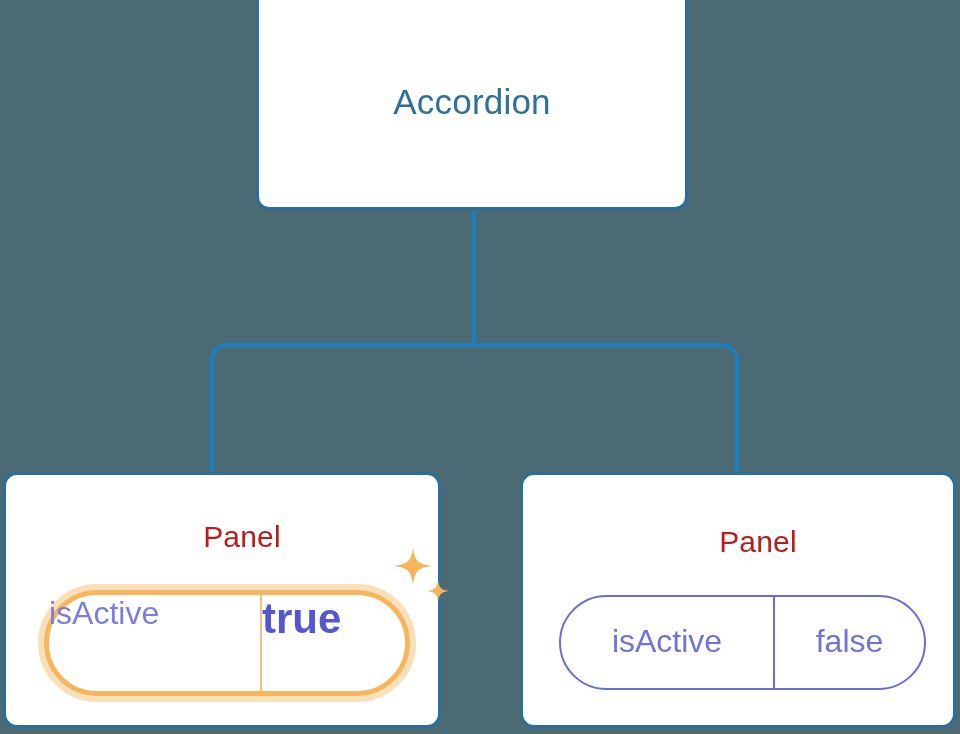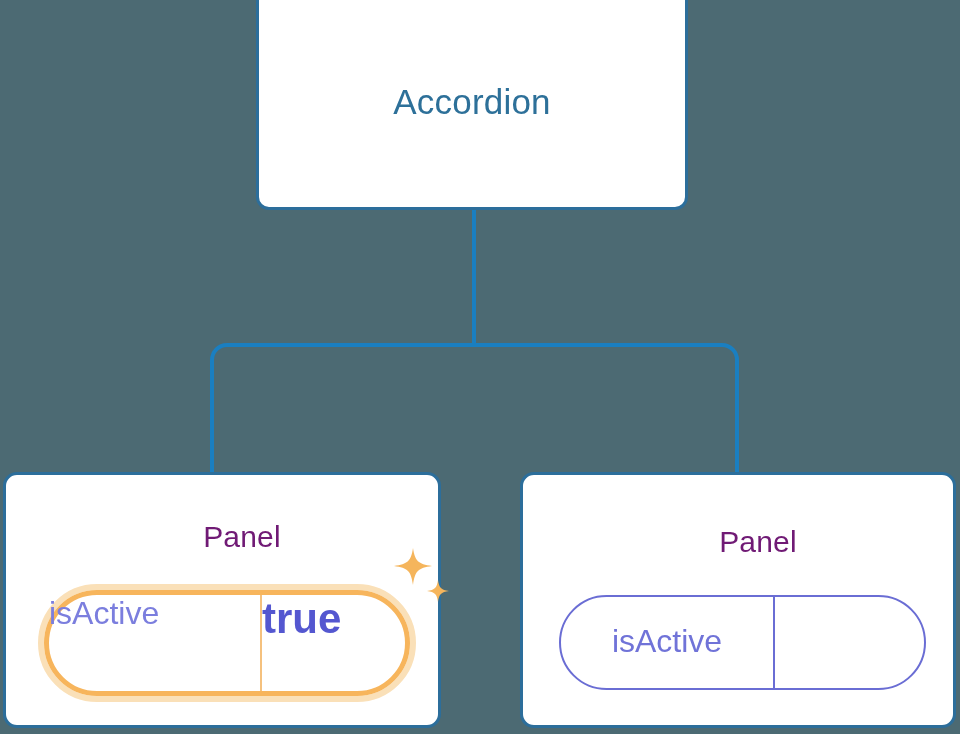--- a/index.html
+++ b/index.html
@@ -78,21 +78,21 @@
     top: 472px;
     width: 436px;
     height: 256px;
   }
   .panel-title {
     position: absolute;
     left: 0;
     right: 0;
     text-align: center;
     font-size: 30px;
-    color: #701a75;
+    color: #b91c1c;
     letter-spacing: 0.2px;
     margin-left: 40px;
   }
   #node-panel-left .panel-title { top: 45px; }
   #node-panel-right .panel-title { top: 50px; }
 
   
   .pill {
     position: absolute;
     box-sizing: border-box;
@@ -220,16 +220,17 @@
       <path d="M 22 1 C 24 14 27 17 41 19 C 27 21 24 24 22 38 C 20 24 17 21 3 19 C 17 17 20 14 22 1 Z" fill="#f5b55c"></path>
       <path d="M 47 33 C 48.2 41 50 42.8 58 44 C 50 45.2 48.2 47 47 55 C 45.8 47 44 45.2 36 44 C 44 42.8 45.8 41 47 33 Z" fill="#f5b55c"></path>
     </svg>
   </div>
 
   <div class="panel-node" id="node-panel-right">
     <div class="panel-title">Panel</div>
 
     <div class="pill pill-plain" id="pill-right">
       <div class="pill-key">isActive</div>
+      <div class="pill-val">false</div>
     </div>
   </div>
 
 </div>
 
 </body></html>

